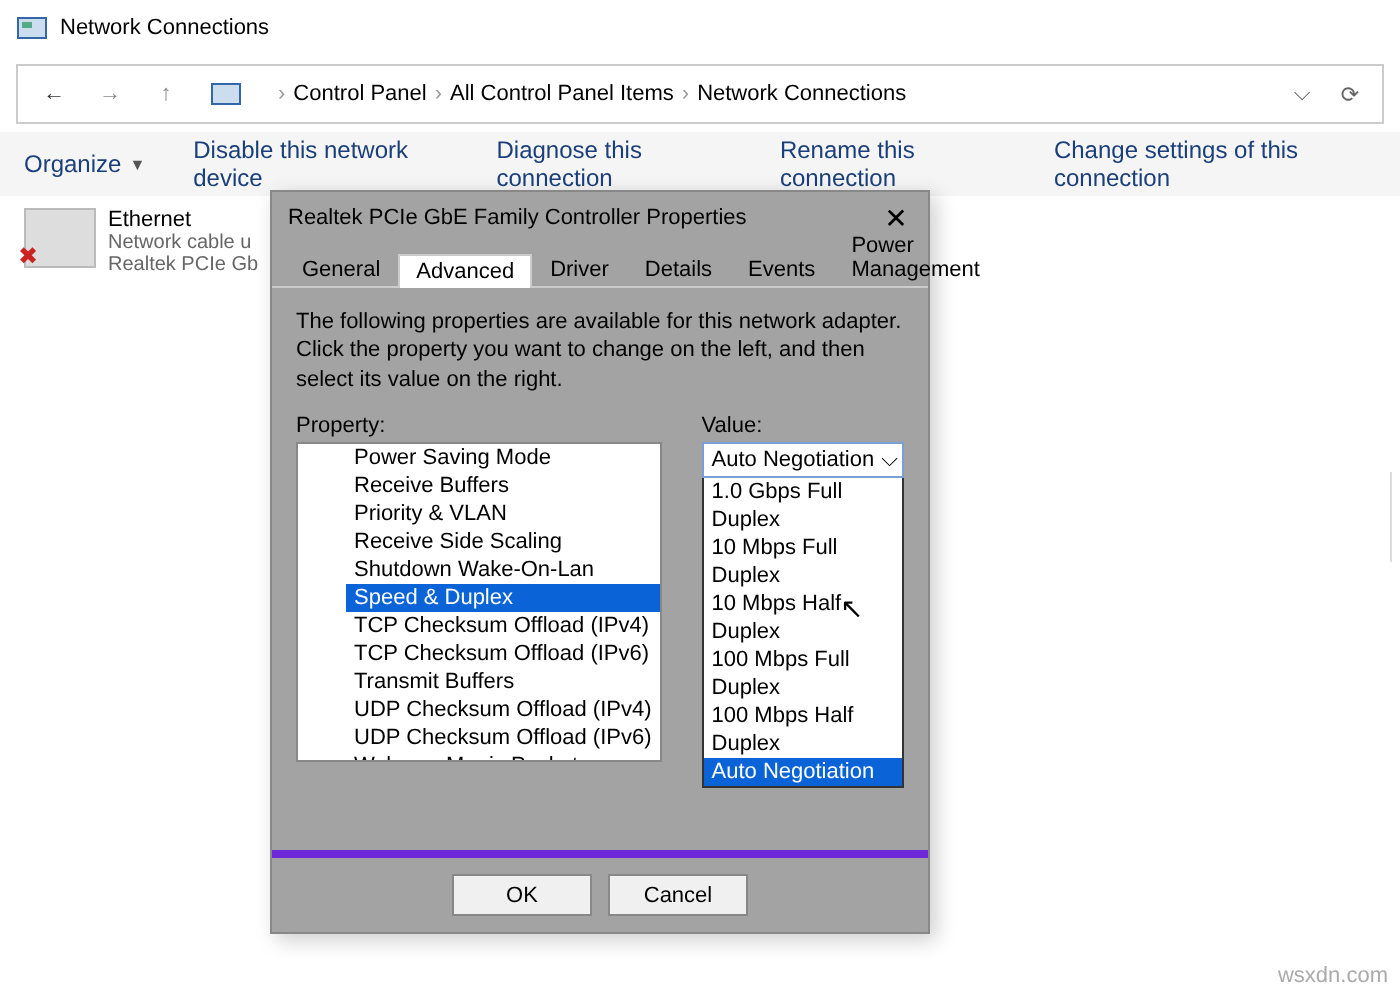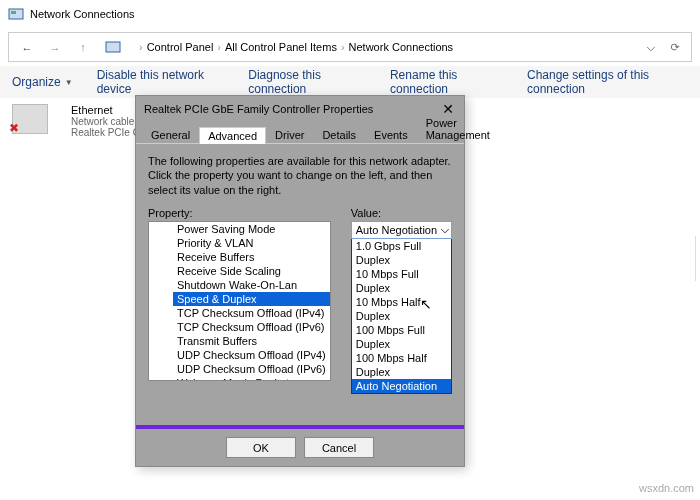--- a/index.html
+++ b/index.html
@@ -10,21 +10,21 @@
 .nav-arrow { width: 28px; height: 24px; display: flex; align-items: center; justify-content: center; color: #888; }
 .nav-arrow.first { color: #333; }
 .breadcrumb { display: flex; align-items: center; flex: 1; padding-left: 8px; }
 .breadcrumb span { padding: 0 4px; }
 .breadcrumb .sep { color: #999; }
 .breadcrumb a { color: #000; cursor: pointer; }
 .addr-btn { width: 24px; color: #666; text-align: center; }
 .toolbar { background: #f5f5f5; display: flex; align-items: center; padding: 6px 12px; gap: 24px; color: #1a3f7a; font-size: 12px; height: 32px; }
 .toolbar-item { display: flex; align-items: center; gap: 4px; cursor: pointer; }
 .caret { font-size: 8px; color: #555; }
-.adapter { display: flex; align-items: flex-start; padding: 6px 12px; width: 180px; gap: 23px; }
+.adapter { display: flex; align-items: flex-start; padding: 6px 12px; width: 180px; gap: 6px; }
 .adapter-icon { width: 36px; height: 30px; background: #ddd; border: 1px solid #bbb; position: relative; }
 .adapter-icon::after { content: "✖"; color: #c22; position: absolute; bottom: -2px; left: -4px; font-size: 12px; }
 .adapter-text .line1 { color: #000; }
 .adapter-text .line2, .adapter-text .line3 { color: #666; font-size: 10px; }
 
 
 .dialog { position: absolute; left: 135px; top: 95px; width: 330px; height: 372px; background: #a3a3a3; border: 1px solid #888; box-shadow: 3px 3px 10px rgba(0,0,0,0.2); display: flex; flex-direction: column; }
 .dialog-title { display: flex; align-items: center; justify-content: space-between; padding: 5px 8px; font-size: 11px; }
 .close { width: 16px; height: 16px; font-size: 14px; text-align: center; cursor: pointer; }
 .tabs { display: flex; padding: 0 6px; height: 22px; align-items: flex-end; font-size: 11px; border-bottom: 1px solid #ccc; }
@@ -118,22 +118,22 @@
     <div class="tab">Events</div>
     <div class="tab">Power Management</div>
   </div>
   <div class="tab-body">
     <div class="desc">The following properties are available for this network adapter. Click the property you want to change on the left, and then select its value on the right.</div>
     <div class="two-col">
       <div class="col">
         <div class="col-label">Property:</div>
         <div class="property-list">
           <div>Power Saving Mode</div>
+          <div>Receive Buffers</div>
           <div>Priority &amp; VLAN</div>
-          <div>Receive Buffers</div>
           <div>Receive Side Scaling</div>
           <div>Shutdown Wake-On-Lan</div>
           <div class="selected">Speed &amp; Duplex</div>
           <div>TCP Checksum Offload (IPv4)</div>
           <div>TCP Checksum Offload (IPv6)</div>
           <div>Transmit Buffers</div>
           <div>UDP Checksum Offload (IPv4)</div>
           <div>UDP Checksum Offload (IPv6)</div>
           <div>Wake on Magic Packet</div>
 

